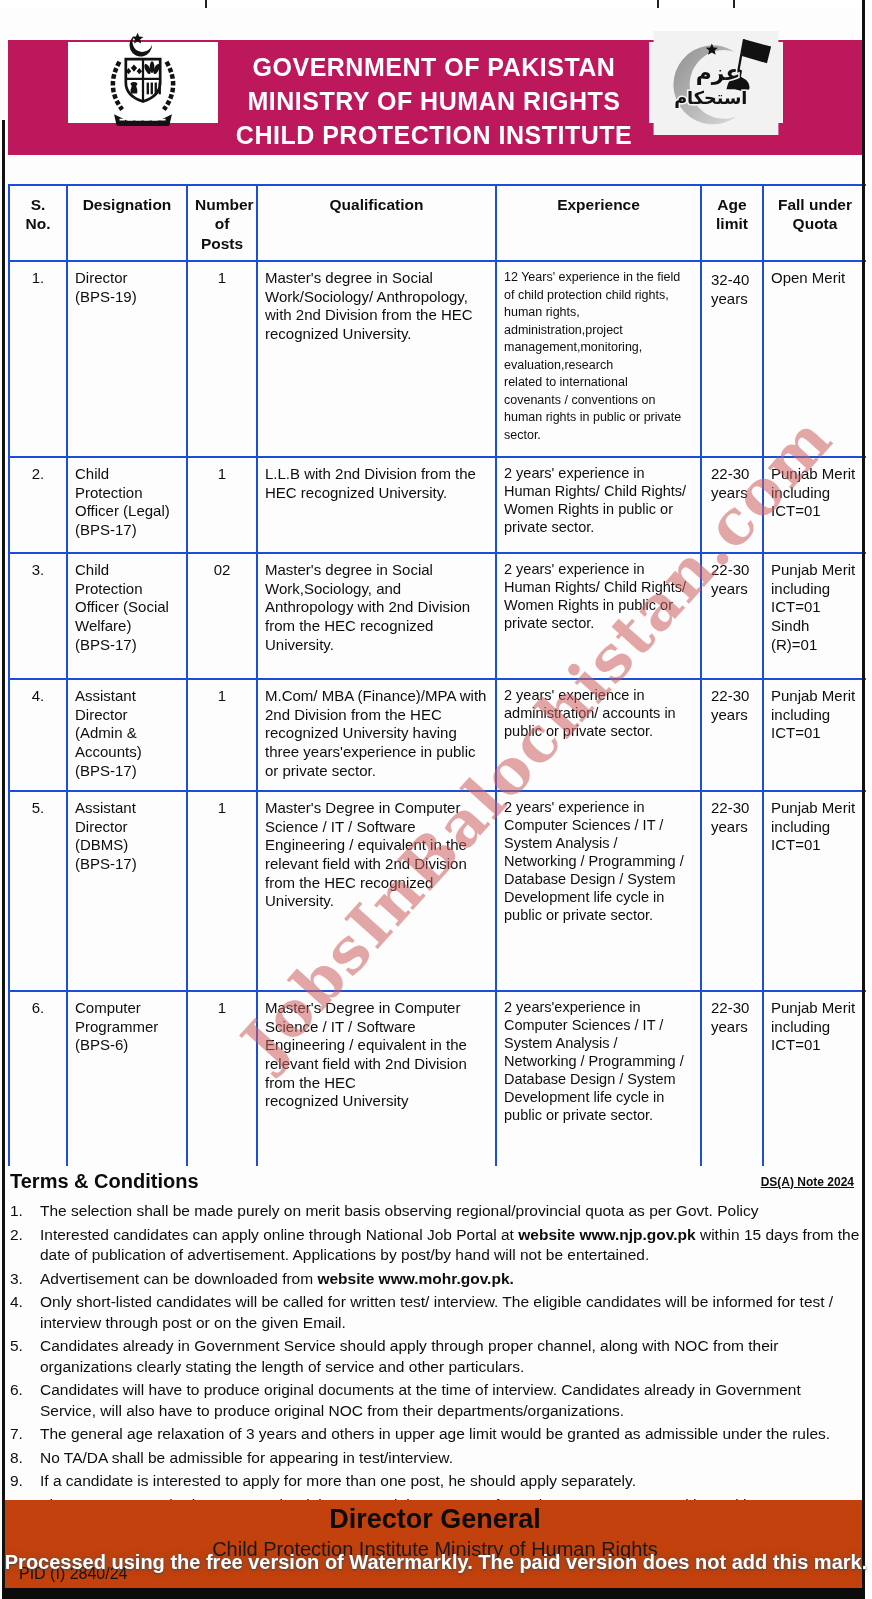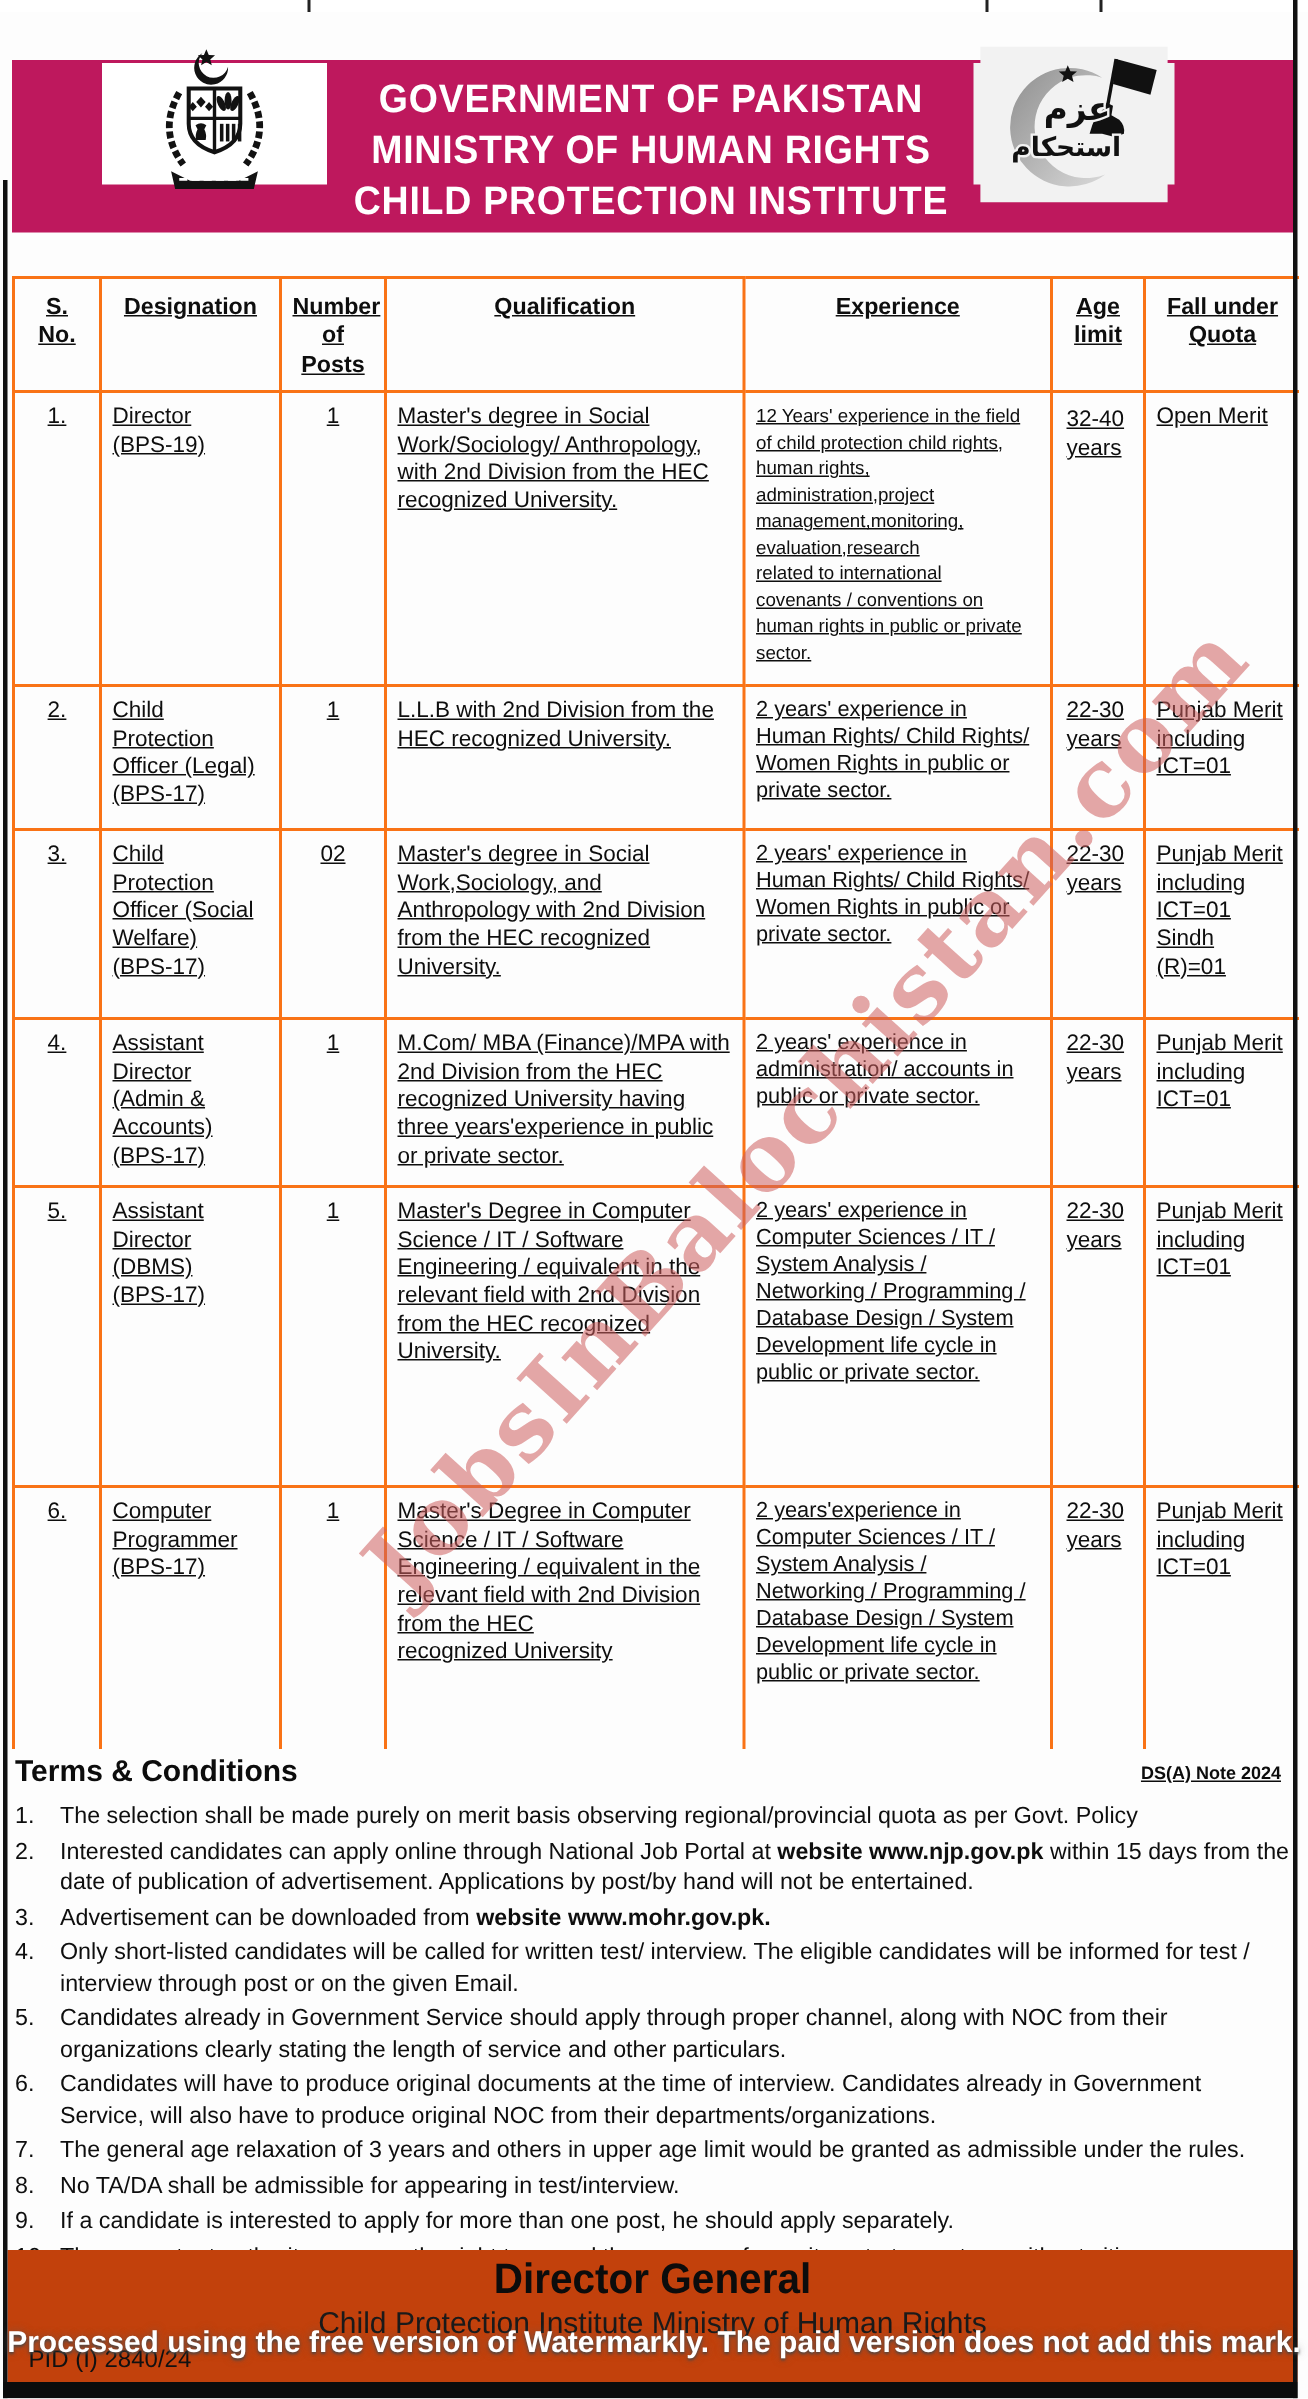--- a/index.html
+++ b/index.html
@@ -22,22 +22,22 @@
   .logo-box.right{left:641px;width:134px;background:#f2f2f2;}
   .banner-titles{position:absolute;left:212px;top:10px;width:428px;height:100px;
     display:flex;flex-direction:column;justify-content:center;text-align:center;}
   .banner-titles div{color:#fff;font-weight:bold;font-size:25px;line-height:34px;letter-spacing:.5px;
     font-family:"Liberation Sans",sans-serif;transform:scaleY(1.06);}
   
   .intro{position:absolute;left:12px;top:128px;width:846px;font-size:16.5px;line-height:21.5px;color:#101010;}
   
   .table-wrap{position:absolute;left:8px;top:184px;width:858px;height:982px;overflow:hidden;}
   table{border-collapse:collapse;table-layout:fixed;width:858px;}
-  th,td{border:2px solid #f97316;vertical-align:top;white-space:pre-line;
-    padding:7px 7px;font-size:15px;line-height:1.24;color:#0e0e0e;text-decoration:underline;}
+  th,td{border:2px solid #1d4ed8;vertical-align:top;white-space:pre-line;
+    padding:7px 7px;font-size:15px;line-height:1.24;color:#0e0e0e;}
   th{font-weight:bold;text-align:center;font-size:15.5px;line-height:1.25;padding-top:9px;}
   thead tr{height:62px;}
   tr.r0{height:196px;} tr.r1{height:96px;} tr.r2{height:126px;}
   tr.r3{height:112px;} tr.r4{height:200px;} tr.r5{height:180px;}
   td.col-sno,td.col-posts{text-align:center;}
   td.col-age{text-align:left;padding-left:9px;}
   td.col-qualification{font-size:15px;}
   td.col-experience{font-size:14.5px;}
   tr.r0 td.col-experience{font-size:12.5px;line-height:1.4;}
   tr.r0 td.col-age{padding-top:9px;}
@@ -237,21 +237,21 @@
             <td class="col-age">22-30
 years</td>
             <td class="col-quota">Punjab Merit
 including
 ICT=01</td>
           </tr>
           <tr class="r5">
             <td class="col-sno">6.</td>
             <td class="col-designation">Computer
 Programmer
-(BPS-17)</td>
+(BPS-6)</td>
             <td class="col-posts">1</td>
             <td class="col-qualification">Master's Degree in Computer Science / IT / Software Engineering / equivalent in the relevant field with 2nd Division from the HEC
 recognized University</td>
             <td class="col-experience">2 years'experience in Computer Sciences / IT / System Analysis / Networking / Programming / Database Design / System Development life cycle in public or private sector.</td>
             <td class="col-age">22-30
 years</td>
             <td class="col-quota">Punjab Merit
 including
 ICT=01</td>
           </tr>

